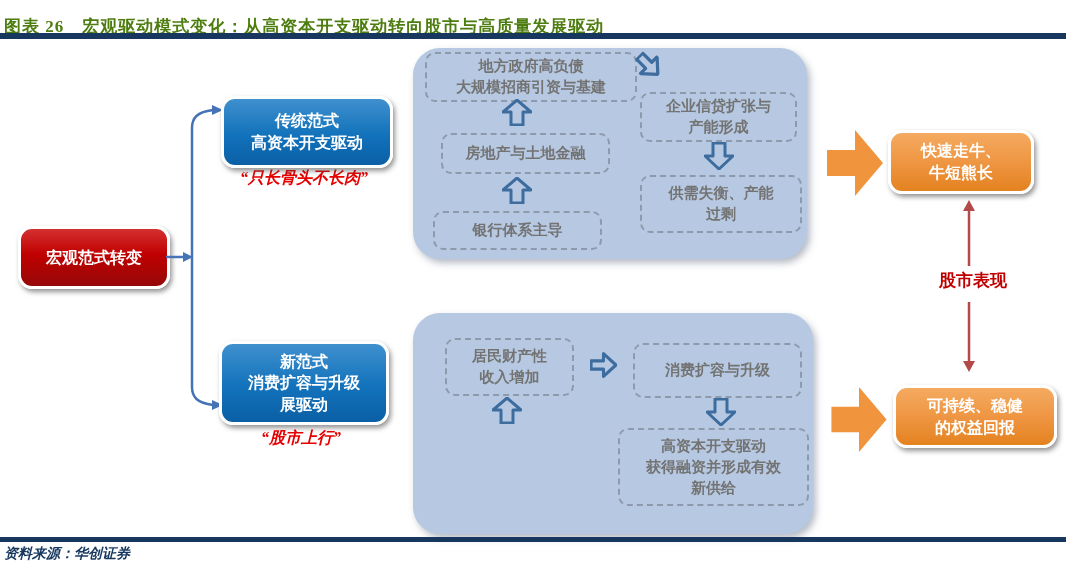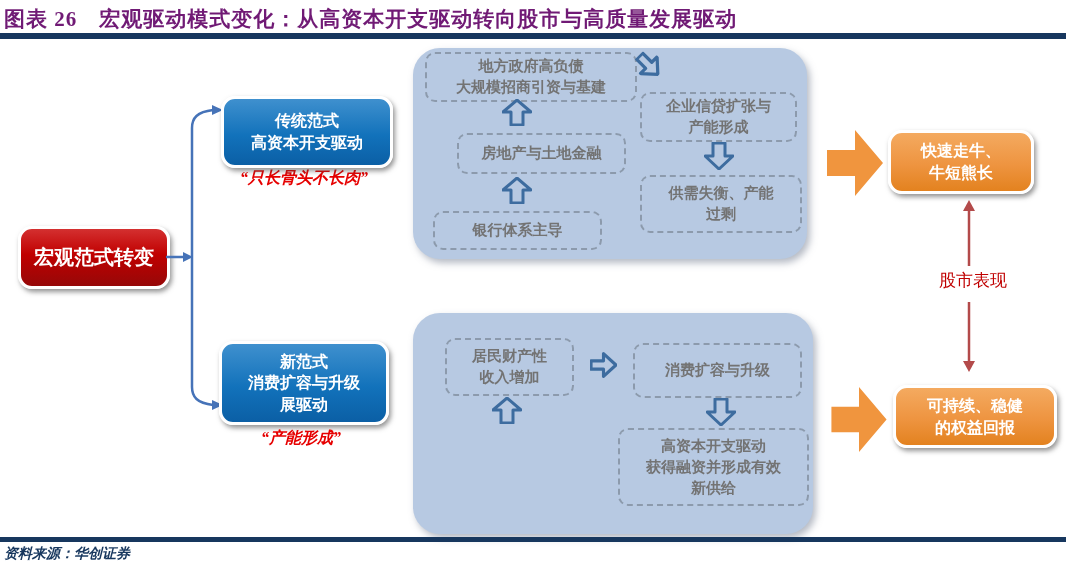--- a/index.html
+++ b/index.html
@@ -4,47 +4,47 @@
 <style>
   html,body{margin:0;padding:0;background:#ffffff;}
   #page{
     position:relative;width:1066px;height:571px;background:#ffffff;overflow:hidden;
     font-family:"Liberation Serif","DejaVu Serif",serif;
   }
   .abs{position:absolute;}
   .pre{white-space:pre-line;}
 
   
-  .fig-title{left:4px;top:5px;font-size:21px;font-weight:bold;color:#701a75;letter-spacing:1px;}
+  .fig-title{left:4px;top:15px;font-size:17px;font-weight:bold;color:#4d7c0f;letter-spacing:1px;}
   .rule-top{left:0;top:33px;width:1066px;height:6px;background:#17375E;}
   .rule-bottom{left:0;top:537px;width:1066px;height:5px;background:#17375E;}
   .source-note{left:4px;top:545px;font-size:14px;font-weight:bold;font-style:italic;color:#17375E;text-align:center;}
 
   
   .node{
     display:flex;align-items:center;justify-content:center;text-align:center;
     border:3px solid #ffffff;border-radius:14px;color:#ffffff;font-weight:bold;
     box-shadow:2px 3px 5px rgba(60,60,60,.55);line-height:1.35;
   }
-  .node-red{background:linear-gradient(180deg,#D43030 0%,#C00000 45%,#960808 100%);font-size:20px;}
+  .node-red{background:linear-gradient(180deg,#D43030 0%,#C00000 45%,#960808 100%);font-size:16px;}
   .node-blue{background:linear-gradient(180deg,#3F90CE 0%,#1272BB 55%,#0B5FA5 100%);font-size:16px;}
   .node-orange{background:linear-gradient(180deg,#F4AA60 0%,#EE9440 55%,#E3821F 100%);font-size:16px;}
 
   
   .pool{background:#B7C9E2;border-radius:27px;box-shadow:3px 4px 7px rgba(110,120,140,.5);}
 
   
   .dash{
     display:flex;align-items:center;justify-content:center;text-align:center;
     border:2px dashed #8C9AAC;border-radius:10px;color:#737373;
     font-size:15px;font-weight:bold;line-height:1.4;
   }
 
   .quote{color:#E60000;font-weight:bold;font-style:italic;font-size:16px;text-align:center;}
-  .market-label{color:#C00000;font-weight:normal;font-size:17px;text-align:center;}
+  .market-label{color:#C00000;font-weight:bold;font-size:17px;text-align:center;}
 </style>
 </head>
 <body>
 
 <div id="page">
 
   <div class="abs fig-title">图表 26　宏观驱动模式变化：从高资本开支驱动转向股市与高质量发展驱动</div>
   <div class="abs rule-top"></div>
 
   <div class="abs node node-red" style="left:18px;top:226px;width:146px;height:57px;">宏观范式转变</div>
@@ -57,32 +57,32 @@
     <polygon points="23,152 33,157 23,162" fill="#4673B8"></polygon>
   </svg>
 
   <div class="abs quote" style="left:196px;top:168px;width:216px;">“只长骨头不长肉”</div>
   <div class="abs node node-blue pre" style="left:221px;top:96px;width:166px;height:66px;">传统范式
 高资本开支驱动</div>
 
   <div class="abs node node-blue pre" style="left:219px;top:341px;width:164px;height:78px;">新范式
 消费扩容与升级
 展驱动</div>
-  <div class="abs quote" style="left:210px;top:428px;width:182px;">“产能形成”</div>
+  <div class="abs quote" style="left:210px;top:428px;width:182px;">“股市上行”</div>
 
   <div class="abs pool" style="left:413px;top:48px;width:394px;height:211px;"></div>
 
   <div class="abs dash pre" style="left:425px;top:52px;width:208px;height:46px;">地方政府高负债
 大规模招商引资与基建</div>
 
   <svg class="abs" style="left:502px;top:99px;" width="30" height="27" viewBox="0 0 30 27">
     <path d="M15,1 L29,13 L21,13 L21,26 L9,26 L9,13 L1,13 Z" fill="none" stroke="#3D6C9F" stroke-width="3" stroke-linejoin="round"></path>
   </svg>
 
-  <div class="abs dash" style="left:457px;top:133px;width:165px;height:37px;">房地产与土地金融</div>
+  <div class="abs dash" style="left:441px;top:133px;width:165px;height:37px;">房地产与土地金融</div>
 
   <svg class="abs" style="left:502px;top:177px;" width="30" height="27" viewBox="0 0 30 27">
     <path d="M15,1 L29,13 L21,13 L21,26 L9,26 L9,13 L1,13 Z" fill="none" stroke="#3D6C9F" stroke-width="3" stroke-linejoin="round"></path>
   </svg>
 
   <div class="abs dash" style="left:433px;top:211px;width:165px;height:35px;">银行体系主导</div>
 
   <div class="abs" style="left:634px;top:52px;width:28px;height:28px;transform:rotate(45deg);">
     <svg width="28" height="26" viewBox="0 0 26 24">
       <path d="M1,8 L13,8 L13,1 L25,12 L13,23 L13,16 L1,16 Z" fill="none" stroke="#3D6C9F" stroke-width="3" stroke-linejoin="round"></path>

